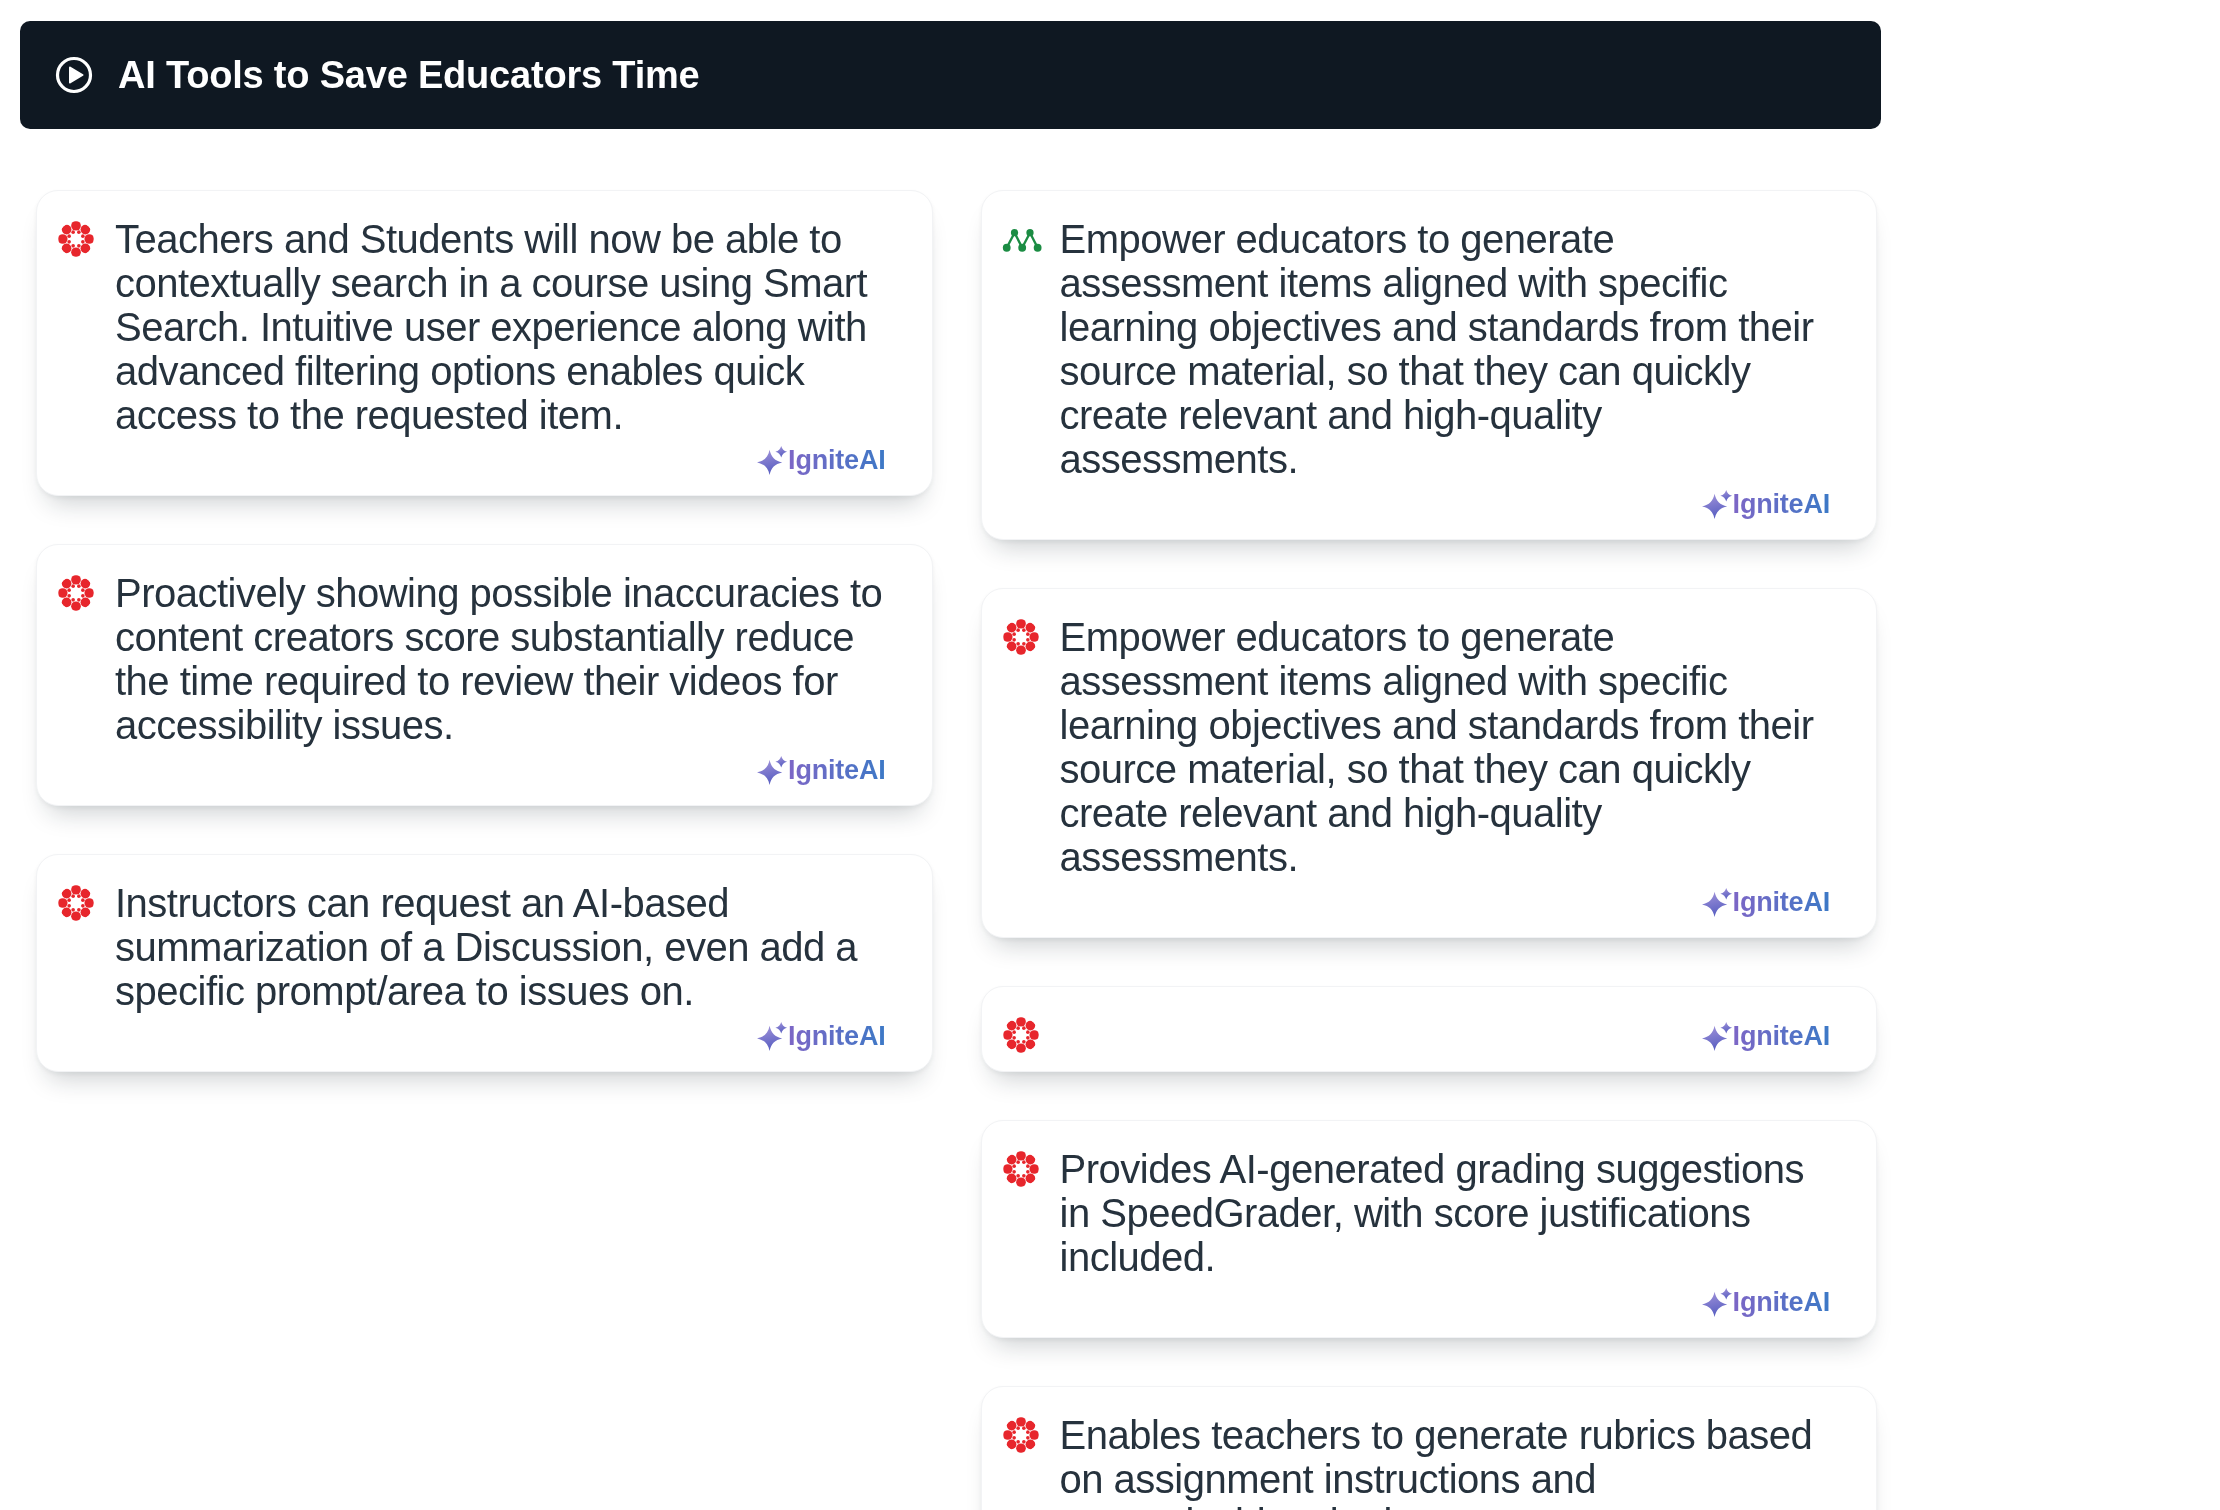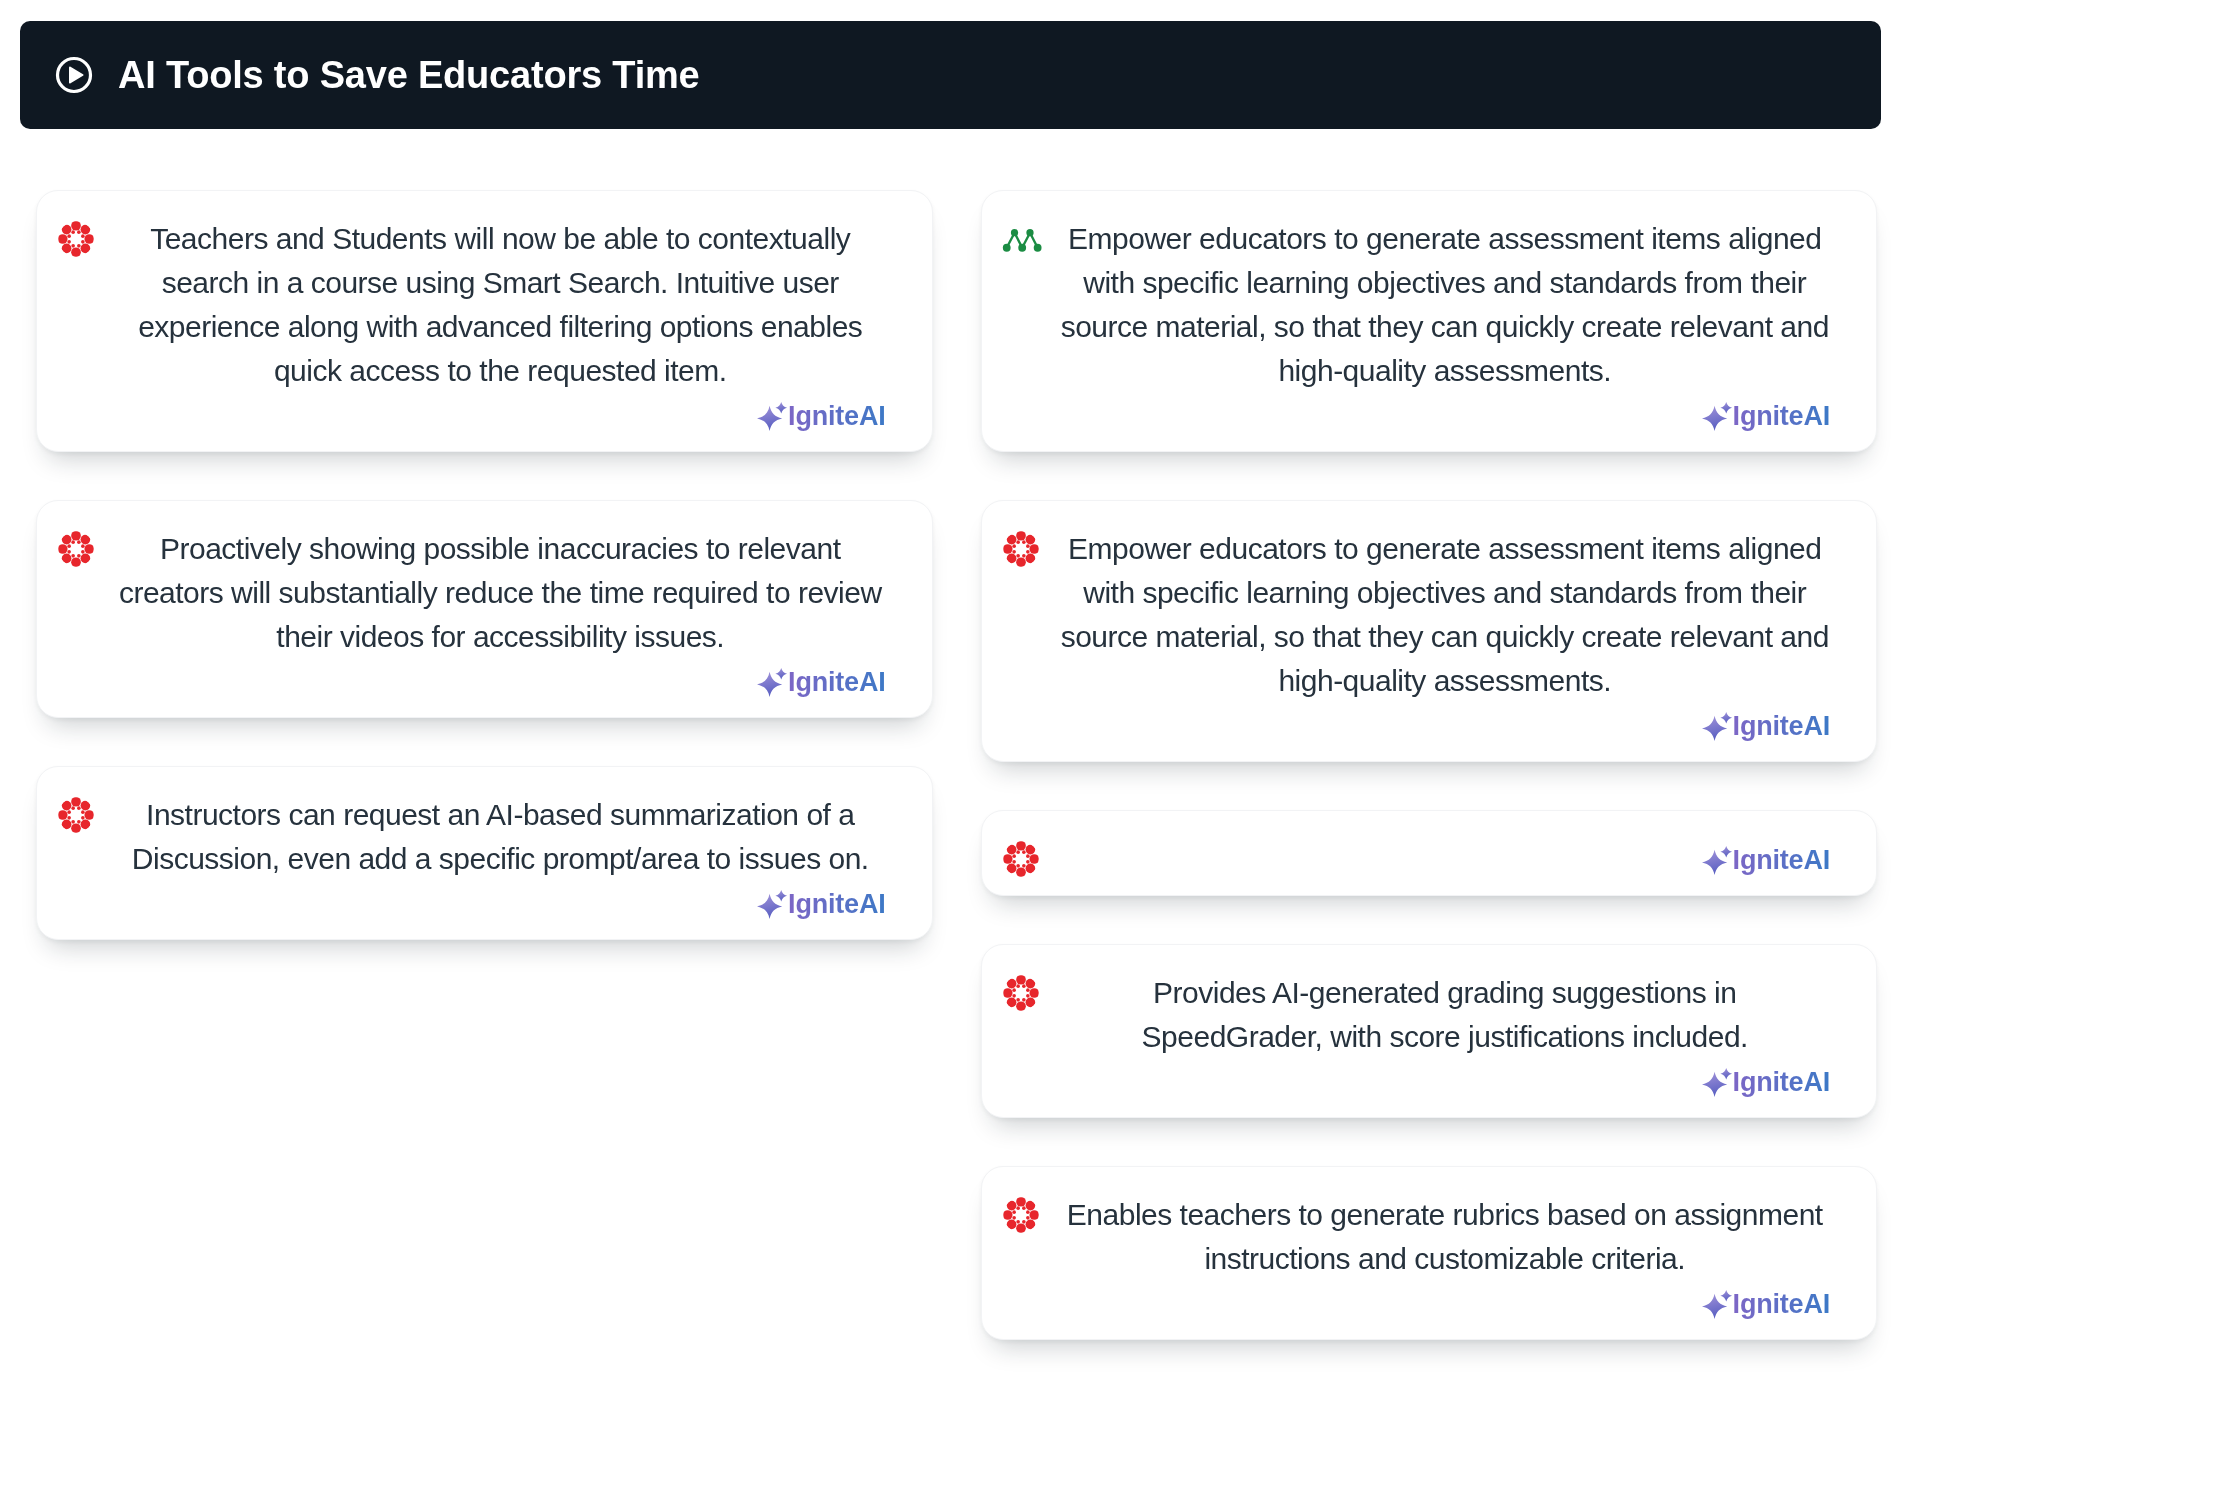--- a/index.html
+++ b/index.html
@@ -38,21 +38,21 @@
     box-shadow:0 2px 4px rgba(20,30,40,.05), 0 18px 26px -12px rgba(20,30,40,.22);
     padding:26px 46px 12px 20px;
     display:flex;gap:20px;
     box-sizing:border-box;
   }
   .card .icon{flex:0 0 38px;width:38px;margin-top:3px;}
   .card .icon svg{display:block;width:38px;height:38px;}
   .card .icon.mastery svg{width:40px;height:30px;margin-top:5px;}
   .card-body{flex:1 1 auto;min-width:0;}
   .card-text{
-    margin:0;font-size:30px;line-height:44px;letter-spacing:-.5px;color:#26323D;text-align:center;
+    margin:0;font-size:40px;line-height:44px;letter-spacing:-.5px;color:#26323D;
   }
   .badge{
     display:flex;justify-content:flex-end;align-items:center;
     height:46px;
   }
   .badge .sparkle{width:31px;height:33px;display:block;}
   .badge-label{
     font-size:27px;font-weight:700;letter-spacing:-.2px;color:#5673C4;
   }
   @supports ((-webkit-background-clip:text) or (background-clip:text)){
@@ -148,21 +148,21 @@
           <circle cx="12.8" cy="17" r="1.9"></circle>
           <circle cx="12.8" cy="23" r="1.9"></circle>
           <circle cx="17" cy="27.2" r="1.9"></circle>
           <circle cx="23" cy="27.2" r="1.9"></circle>
           <circle cx="27.2" cy="23" r="1.9"></circle>
         </g>
       </svg>
     </span>
 
     <div class="card-body">
-      <p class="card-text">Proactively showing possible inaccuracies to relevant creators will substantially reduce the time required to review their videos for accessibility issues.</p>
+      <p class="card-text">Proactively showing possible inaccuracies to content creators score substantially reduce the time required to review their videos for accessibility issues.</p>
       <div class="badge">
         <svg class="sparkle" viewBox="0 0 32 34">
           <path fill="url(#ignite-grad)" d="M13 6 C14.5 13.5 18.5 17.5 26 19 C18.5 20.5 14.5 24.5 13 32 C11.5 24.5 7.5 20.5 0 19 C7.5 17.5 11.5 13.5 13 6 Z"></path>
           <path fill="url(#ignite-grad)" d="M25 2 C25.8 5.2 27.8 7.2 31 8 C27.8 8.8 25.8 10.8 25 14 C24.2 10.8 22.2 8.8 19 8 C22.2 7.2 24.2 5.2 25 2 Z"></path>
         </svg>
         <span class="badge-label">IgniteAI</span>
       </div>
     </div>
   </section>
         <section class="card">

